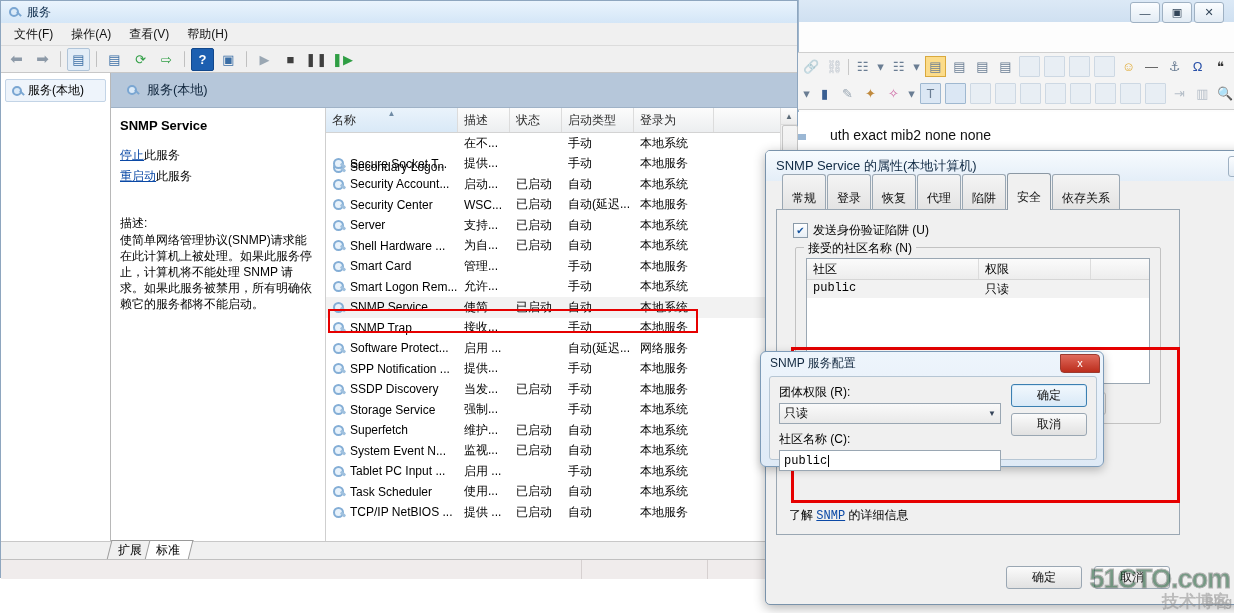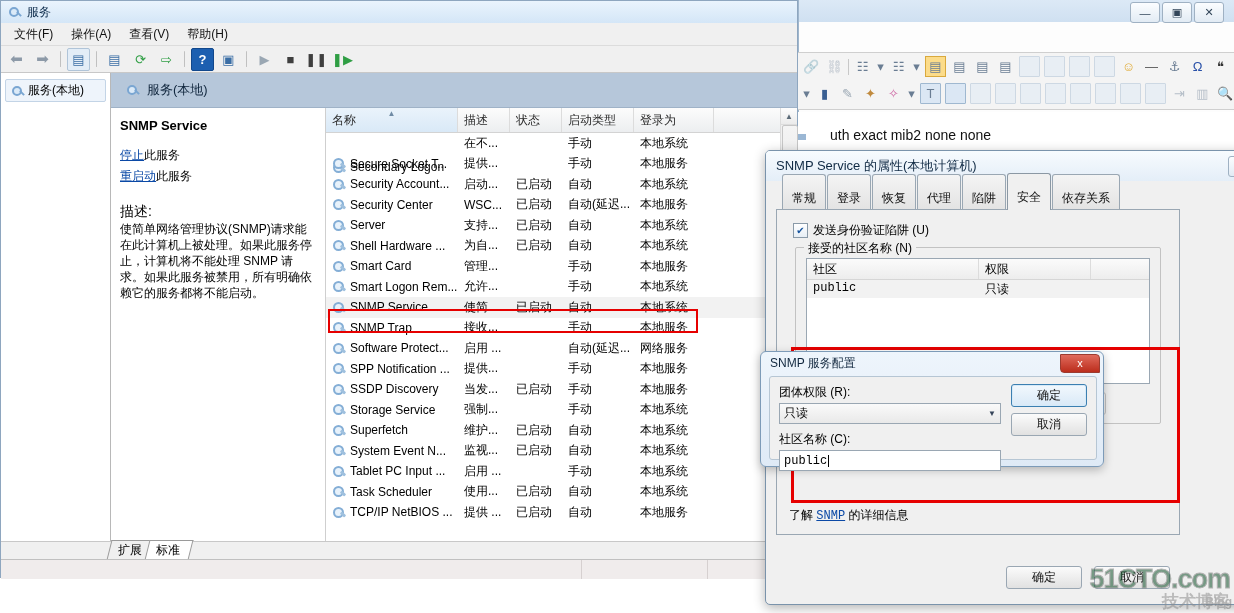--- a/index.html
+++ b/index.html
@@ -51,21 +51,21 @@
   .tree-node{display:flex;align-items:center;gap:4px;font-size:12px;border:1px solid #c3d4e6;background:#eef4fb;border-radius:2px;padding:2px 4px;}
   #svc-right{flex:1;display:flex;flex-direction:column;min-width:0;background:#fff;}
   #svc-hdr{height:34px;background:#b6c7da;display:flex;align-items:center;padding-left:14px;gap:8px;border-bottom:1px solid #9fb2c7;}
   #svc-hdr .h{font-size:13px;color:#10263d;}
   #svc-panes{flex:1;display:flex;min-height:0;}
 
   #svc-detail{width:215px;background:#fff;border-right:1px solid #cfcfcf;padding:10px 9px;box-sizing:border-box;}
   #svc-detail .name{font-weight:bold;font-size:13px;margin-bottom:14px;}
   #svc-detail a{color:#0b49a6;text-decoration:underline;font-size:12px;}
   #svc-detail .lnkline{margin-bottom:4px;font-size:12px;}
-  #svc-detail .desc-h{margin-top:18px;font-size:14px;}
+  #svc-detail .desc-h{margin-top:30px;font-size:12px;}
   #svc-detail .desc{font-size:12px;line-height:16px;}
 
   #svc-list{flex:1;min-width:0;display:flex;flex-direction:column;background:#fff;position:relative;}
   #lst-head{display:flex;height:24px;background:linear-gradient(#fcfcfc,#eceef0);border-bottom:1px solid #d3d3d3;}
   #lst-head .ch{box-sizing:border-box;border-right:1px solid #dcdcdc;padding:4px 6px;font-size:12px;color:#2b2b2b;position:relative;}
   #lst-head .ch.sorted{background:linear-gradient(#eaf3fb,#d9e9f7);}
   .sortarrow{position:absolute;left:50%;top:1px;transform:translateX(-50%);font-size:8px;color:#6f8ba5;}
   .row{display:flex;height:20.5px;align-items:center;font-size:12px;}
   .row .cc{box-sizing:border-box;padding:0 6px;white-space:nowrap;overflow:hidden;}
   .row.hl{background:#f2f2f2;}

